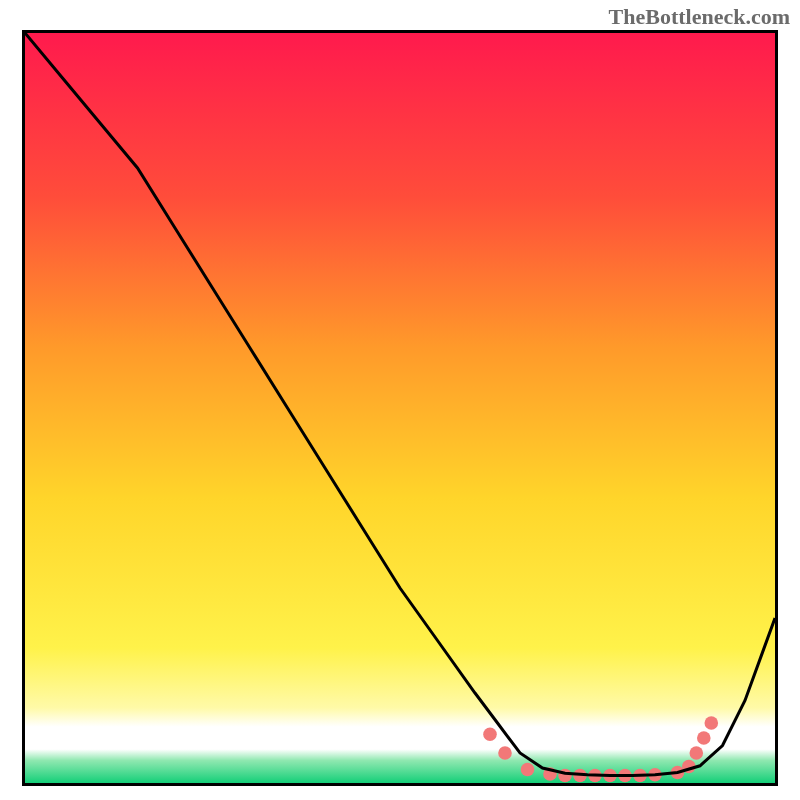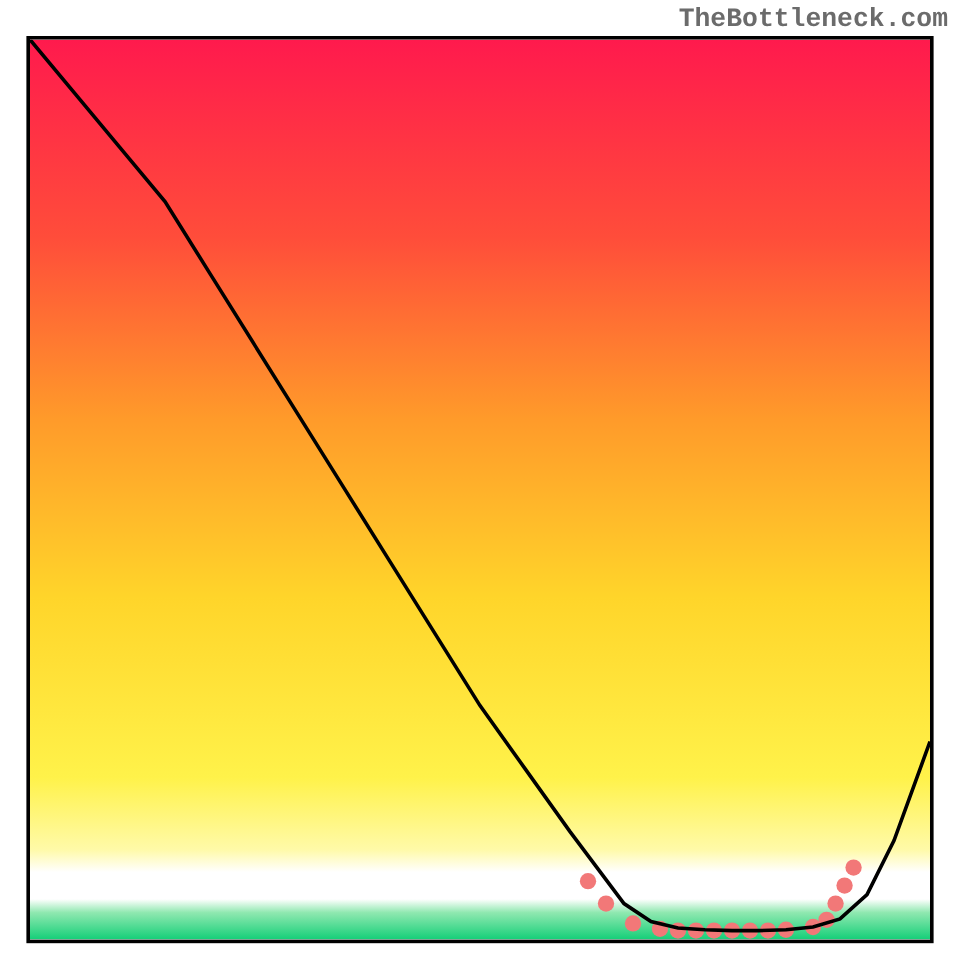--- a/index.html
+++ b/index.html
@@ -17,21 +17,21 @@
     height: 800px;
     box-sizing: border-box;
   }
   .watermark {
     position: absolute;
     right: 10px;
     top: 4px;
     font-size: 22px;
     font-weight: 600;
     color: #6b6b6b;
-    font-family: Liberation Mono, monospace;
+    font-family: Liberation Serif, serif;
   }
   .plot-holder {
     position: absolute;
     left: 22px;
     top: 30px;
     width: 756px;
     height: 756px;
     border: 3px solid #000;
     box-sizing: border-box;
     overflow: hidden;

